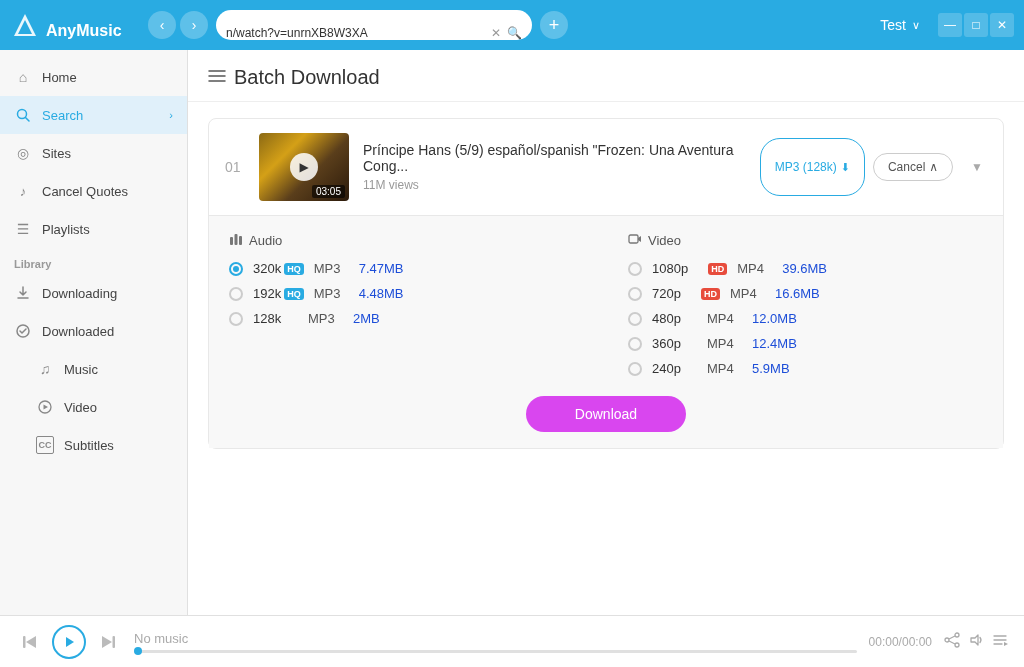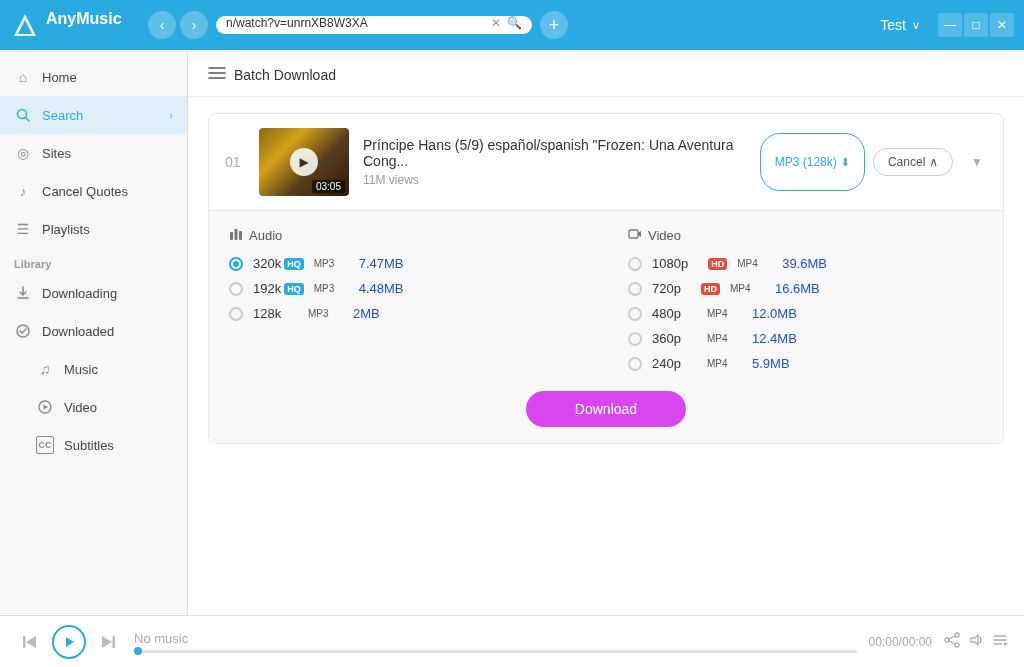--- a/index.html
+++ b/index.html
@@ -1,24 +1,24 @@
 <!DOCTYPE html>
 <html><head>
   <meta charset="utf-8">
   <style>
     * { box-sizing: border-box; margin: 0; padding: 0; }
     body { font-family: 'Segoe UI', Arial, sans-serif; font-size: 13px; background: #f0f0f0; width: 1024px; height: 667px; overflow: hidden; display: flex; flex-direction: column; }
 
     
     .header { background: #29abe2; height: 50px; display: flex; align-items: center; padding: 0 10px; gap: 8px; flex-shrink: 0; }
-    .logo-area { display: flex; align-items: flex-start; gap: 6px; color: white; font-weight: bold; font-size: 16px; min-width: 130px; }
+    .logo-area { display: flex; align-items: flex-end; gap: 6px; color: white; font-weight: bold; font-size: 16px; min-width: 130px; }
     .logo-icon { width: 30px; height: 30px; }
     .nav-btns { display: flex; gap: 4px; }
     .nav-btn { width: 28px; height: 28px; border-radius: 50%; background: rgba(255,255,255,0.25); border: none; color: white; cursor: pointer; display: flex; align-items: center; justify-content: center; font-size: 14px; }
-    .url-bar { flex: 1; height: 18px; background: white; border-radius: 15px; display: flex; align-items: flex-start; padding: 0 10px; gap: 6px; font-size: 12px; color: #333; max-width: 380px; }
+    .url-bar { flex: 1; height: 30px; background: white; border-radius: 15px; display: flex; align-items: flex-end; padding: 0 10px; gap: 6px; font-size: 12px; color: #333; max-width: 380px; }
     .url-text { flex: 1; overflow: hidden; text-overflow: ellipsis; white-space: nowrap; }
     .url-close { color: #999; cursor: pointer; font-size: 12px; }
     .url-search-icon { color: #999; font-size: 12px; }
     .add-tab-btn { width: 28px; height: 28px; border-radius: 50%; background: rgba(255,255,255,0.25); border: none; color: white; cursor: pointer; display: flex; align-items: center; justify-content: center; font-size: 18px; }
     .header-spacer { flex: 1; }
     .user-area { display: flex; align-items: center; gap: 6px; color: white; font-size: 14px; }
     .window-controls { display: flex; gap: 2px; margin-left: 10px; }
     .win-btn { width: 24px; height: 24px; background: rgba(255,255,255,0.2); border: none; color: white; cursor: pointer; display: flex; align-items: center; justify-content: center; font-size: 12px; border-radius: 3px; }
 
     
@@ -30,21 +30,21 @@
     .sidebar-item.active { background: #e0f0fa; color: #29abe2; }
     .sidebar-item .icon { width: 18px; height: 18px; display: flex; align-items: center; justify-content: center; font-size: 14px; color: #888; flex-shrink: 0; }
     .sidebar-item.active .icon { color: #29abe2; }
     .sidebar-item .label { flex: 1; }
     .sidebar-item .chevron { font-size: 11px; color: #29abe2; }
     .sidebar-section-label { padding: 10px 14px 4px; font-size: 11px; color: #999; text-transform: none; font-weight: 600; }
     .sidebar-sub { padding-left: 36px; }
 
     
     .content { flex: 1; background: white; overflow-y: auto; }
-    .batch-download-header { display: flex; align-items: center; gap: 8px; padding: 16px 20px 12px; border-bottom: 1px solid #eee; font-size: 14px; font-weight: 500; color: #333; }
+    .batch-download-header { display: flex; align-items: center; gap: 8px; padding: 16px 20px 12px; border-bottom: 1px solid #eee; font-size: 20px; font-weight: 500; color: #333; }
     .batch-icon { font-size: 16px; color: #555; }
 
     
     .track-card { margin: 16px 20px; background: white; border: 1px solid #e8e8e8; border-radius: 8px; overflow: visible; }
     .track-header { display: flex; align-items: center; padding: 14px 16px; gap: 14px; }
     .track-number { color: #aaa; font-size: 14px; min-width: 20px; }
     .track-thumb { width: 90px; height: 68px; background: #222; border-radius: 4px; overflow: hidden; flex-shrink: 0; position: relative; display: flex; align-items: center; justify-content: center; }
     .thumb-img { width: 100%; height: 100%; background: linear-gradient(135deg, #8B6914 0%, #D4A017 30%, #5a3e1b 60%, #2c1a0a 100%); }
     .play-overlay { position: absolute; width: 28px; height: 28px; border-radius: 50%; background: rgba(255,255,255,0.85); display: flex; align-items: center; justify-content: center; font-size: 12px; color: #333; }
     .thumb-duration { position: absolute; bottom: 3px; right: 4px; font-size: 10px; color: white; background: rgba(0,0,0,0.6); padding: 1px 4px; border-radius: 2px; }
@@ -65,21 +65,21 @@
     .format-col { flex: 1; }
     .format-col-header { display: flex; align-items: center; gap: 6px; font-size: 13px; color: #555; margin-bottom: 12px; font-weight: 500; }
     .format-col-icon { font-size: 14px; color: #777; }
     .format-row { display: flex; align-items: center; gap: 10px; margin-bottom: 10px; }
     .radio-btn { width: 14px; height: 14px; border-radius: 50%; border: 2px solid #ccc; cursor: pointer; flex-shrink: 0; display: flex; align-items: center; justify-content: center; }
     .radio-btn.selected { border-color: #29abe2; }
     .radio-dot { width: 6px; height: 6px; border-radius: 50%; background: #29abe2; }
     .quality-label { font-size: 13px; color: #333; min-width: 45px; display: flex; align-items: center; gap: 2px; }
     .hq-badge { font-size: 9px; background: #29abe2; color: white; border-radius: 3px; padding: 1px 3px; font-weight: bold; margin-left: 1px; }
     .hd-badge { font-size: 9px; background: #e74c3c; color: white; border-radius: 3px; padding: 1px 3px; font-weight: bold; margin-left: 18px; }
-    .format-type { font-size: 10px; color: #555; min-width: 35px; }
+    .format-type { font-size: 13px; color: #555; min-width: 35px; }
     .format-size { font-size: 13px; color: #1d4ed8; min-width: 55px; }
 
     .location-row { display: flex; align-items: center; justify-content: space-between; padding: 10px 0 4px; margin-top: 4px; }
     .location-text { font-size: 12px; color: #aaa; }
     .change-location-btn { background: white; border: 1px solid #ddd; color: #888; border-radius: 16px; padding: 5px 14px; font-size: 12px; cursor: pointer; }
     .download-btn { background: #d946ef; color: white; border: none; border-radius: 20px; padding: 10px 0; font-size: 14px; cursor: pointer; width: 160px; display: block; margin: 10px auto 0; text-align: center; }
 
     
     .player { height: 52px; background: white; border-top: 1px solid #e0e0e0; display: flex; align-items: center; padding: 0 16px; gap: 12px; flex-shrink: 0; }
     .player-controls { display: flex; align-items: center; gap: 8px; }

